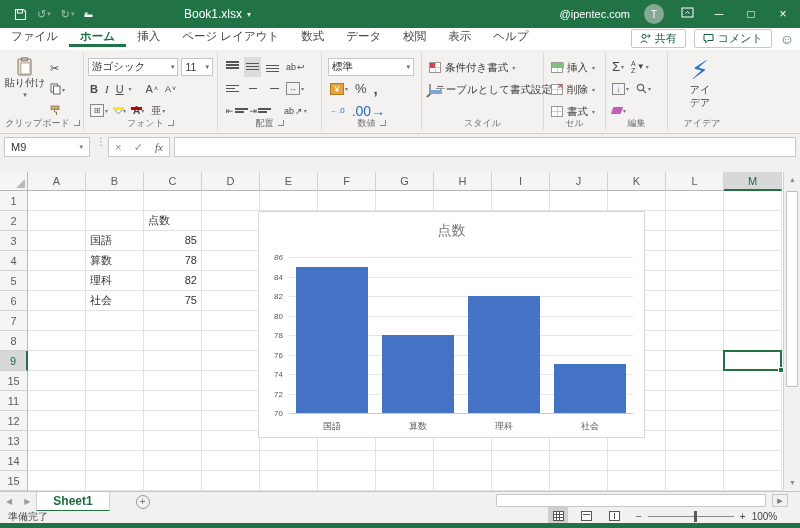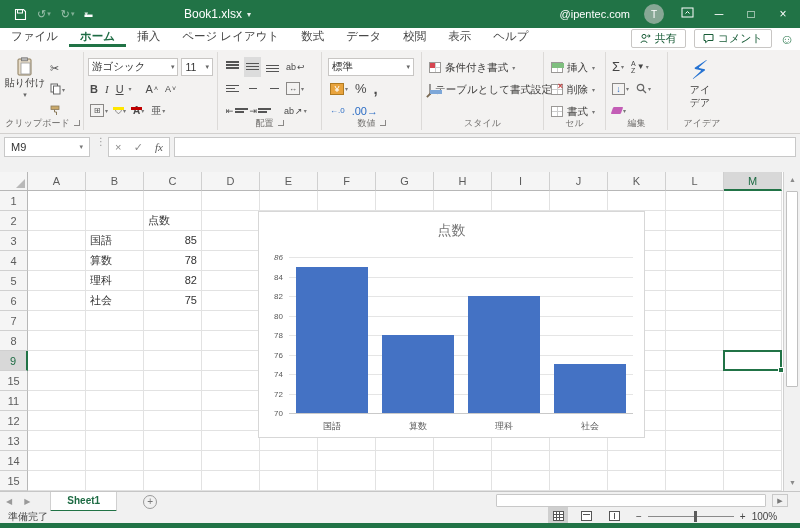--- a/index.html
+++ b/index.html
@@ -100,21 +100,21 @@
   .bar{position:absolute;}
 
   
   .vscroll{position:absolute;right:0;top:0;width:17px;height:319px;background:#f1f1f1;border-left:1px solid #d0d0d0;}
   .vscroll .arr{position:absolute;left:0;width:17px;height:16px;color:#8a8a8a;font-size:7px;text-align:center;line-height:16px;}
   .vthumb{position:absolute;left:2px;top:19px;width:12px;height:196px;background:#fff;border:1px solid #c0c0c0;border-radius:1px;}
 
   
   .sheetbar{position:absolute;left:0;top:491px;width:800px;height:20px;background:#f1f1f1;border-top:1px solid #c6c6c6;display:flex;align-items:center;}
   .navarr{color:#9a9a9a;font-size:8px;padding:0 6px;}
-  .stab{height:20px;background:#fff;border-right:1px solid #d0d0d0;border-left:1px solid #d0d0d0;border-bottom:2px solid #217346;color:#1d6b43;font-weight:bold;font-size:10px;display:flex;align-items:center;padding:0 16px;margin-left:14px;}
+  .stab{height:20px;background:#fff;border-right:1px solid #d0d0d0;border-left:1px solid #d0d0d0;border-bottom:2px solid #217346;color:#1d6b43;font-weight:bold;font-size:12px;display:flex;align-items:center;padding:0 16px;}
   .addsheet{margin-left:26px;width:14px;height:14px;border-radius:50%;border:1px solid #9a9a9a;color:#777;font-size:10px;line-height:12px;text-align:center;}
   .hscroll{position:absolute;right:34px;top:494px;width:270px;height:13px;background:#fff;border:1px solid #c8c8c8;border-radius:1px;}
   .harr{position:absolute;right:12px;top:494px;width:16px;height:13px;background:#f1f1f1;border:1px solid #c8c8c8;color:#777;font-size:7px;text-align:center;line-height:12px;}
 
   
   .statusbar{position:absolute;left:0;top:511px;width:800px;height:12px;background:#f1f1f1;font-size:10px;color:#444;}
   .statusbar .ready{position:absolute;left:8px;top:0;line-height:12px;font-size:10px;}
   .views{position:absolute;left:548px;top:-6px;display:flex;gap:8px;align-items:center;height:22px;}
   .vic{width:20px;height:18px;display:flex;align-items:center;justify-content:center;}
   .vic.on{background:#cfcfcf;}
@@ -277,20 +277,21 @@
                 <span class="bar" style="background:#c00000;"></span>
               </span>
               <span class="caret">▾</span>
             </span>
           <span class="mini">
               <span class="rubyico">亜</span>
               <span class="caret">▾</span>
             </span>
         </div>
       </div>
+      <div class="glabel"><span>フォント</span><span class="launcher"></span></div>
     </div>
 
     <div class="rgroup" style="left:218px;width:104px;">
       <div class="col3" style="padding:4px 6px 0;">
         <div class="rowline">
           <span class="mini">
               <span class="al top">
                 <i></i>
                 <i></i>
                 <i></i>
@@ -368,21 +369,21 @@
               <span style="display:inline-flex;width:14px;height:12px;background:#e8a33d;border:1px solid #b07a20;color:#fff;font-size:9px;align-items:center;justify-content:center;">
                 <span>¥</span>
               </span>
               <span class="caret">▾</span>
             </span>
           <span class="mini" style="font-size:13px;">%</span>
           <span class="mini bi" style="font-size:15px;">,</span>
         </div>
         <div class="rowline">
           <span class="mini" style="font-size:8px;color:#2b6cc4;">←.0</span>
-          <span class="mini" style="font-size:11px;color:#2b6cc4;">.00→</span>
+          <span class="mini" style="font-size:14px;color:#2b6cc4;">.00→</span>
         </div>
       </div>
       <div class="glabel"><span>数値</span><span class="launcher"></span></div>
     </div>
 
     <div class="rgroup" style="left:422px;width:122px;">
       <div class="col3" style="padding:5px 4px 0;">
         <span class="stackbtn">
             <span class="gridicon gi-red"></span>
             <span>条件付き書式</span>

